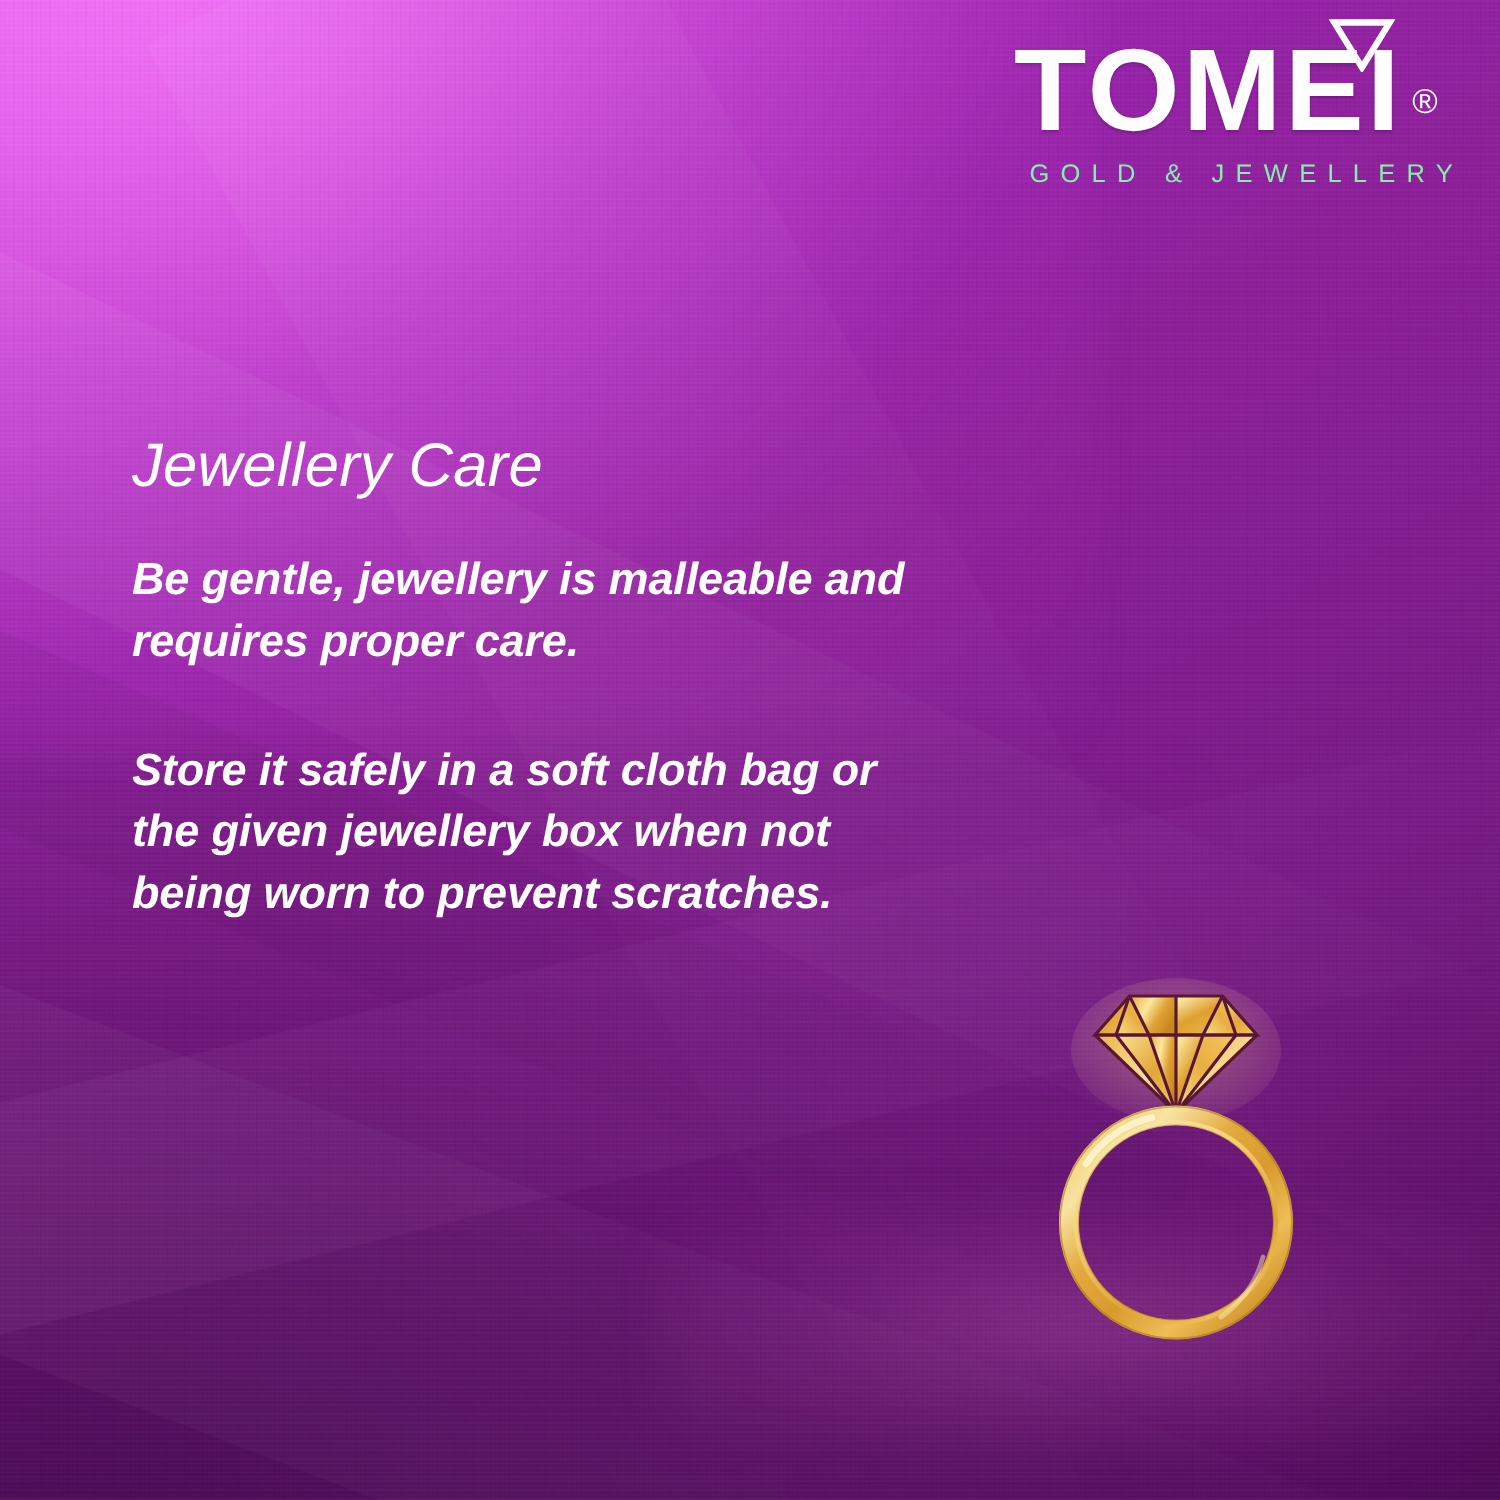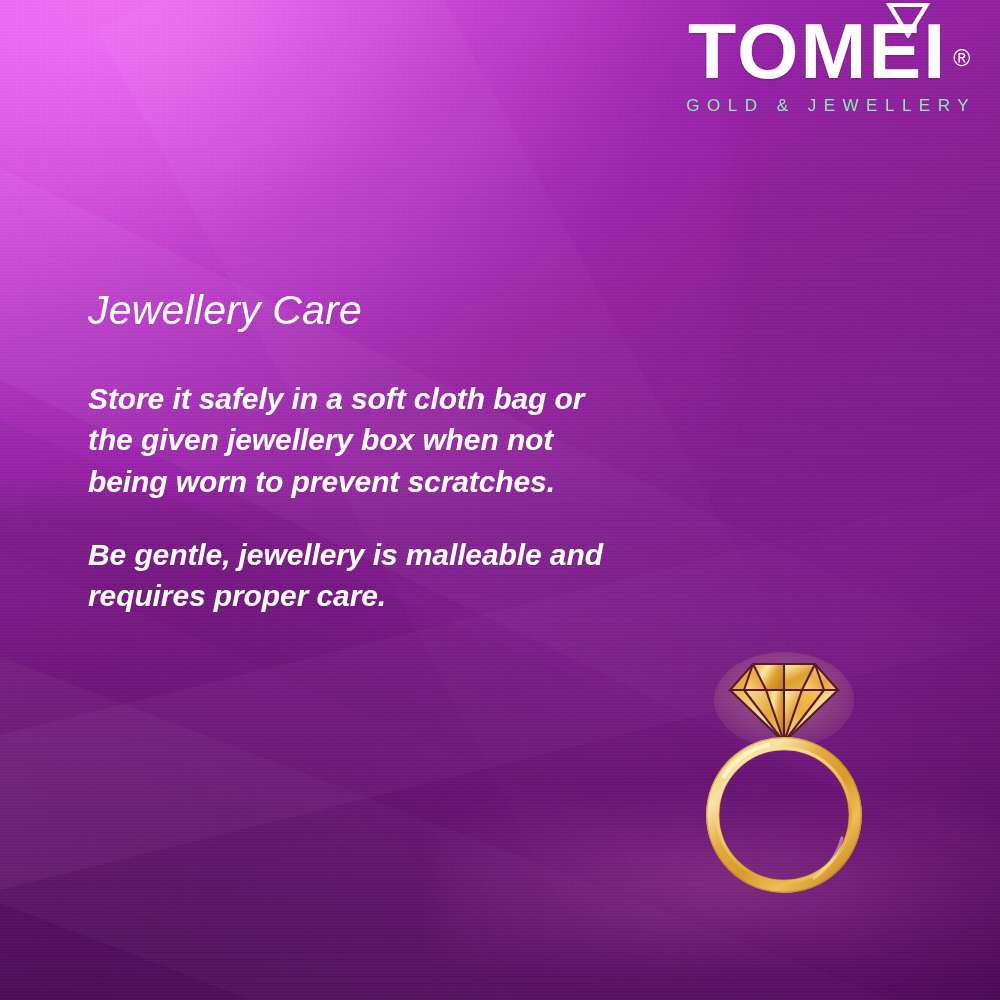--- a/index.html
+++ b/index.html
@@ -88,22 +88,22 @@
     position:absolute; inset:0;
     opacity:0.05;
     background-image:
       repeating-linear-gradient(0deg, rgba(255,255,255,0.5) 0 1px, rgba(0,0,0,0) 1px 3px),
       repeating-linear-gradient(90deg, rgba(0,0,0,0.5) 0 1px, rgba(0,0,0,0) 1px 3px);
   }
 
   
   .logo {
     position:absolute;
-    right:24px; top:14px;
-    text-align:center;
+    right:24px; top:24px;
+    text-align:left;
     line-height:1;
     user-select:none;
   }
   .logo-row { position:relative; display:block; }
   .logo-word {
     display:inline-block;
     font-family:"Liberation Sans", sans-serif;
     font-weight:700;
     font-size:76px;
     letter-spacing:2px;
@@ -189,22 +189,22 @@
       <svg class="logo-diamond" viewBox="0 0 58 36" aria-hidden="true">
         <path d="M10.5 3 L47.5 3 L29 33 Z" fill="none" stroke="#ffffff" stroke-width="4.2" stroke-linejoin="miter"></path>
       </svg>
       <span class="logo-word">TOMEI</span><span class="logo-reg">®</span>
     </span>
     <span class="logo-tagline">GOLD &amp; JEWELLERY</span>
   </div>
 
   <div class="copy">
     <h1 class="heading">Jewellery Care</h1>
+    <p class="para first">Be gentle, jewellery is malleable and requires proper care.</p>
     <p class="para second">Store it safely in a soft cloth bag or the given jewellery box when not being worn to prevent scratches.</p>
-    <p class="para first">Be gentle, jewellery is malleable and requires proper care.</p>
   </div>
 
   <div class="ring-art">
     <svg viewBox="0 0 156 240" aria-hidden="true">
       <defs>
         <linearGradient id="gA" x1="0" y1="0" x2="1" y2="0.5">
           <stop offset="0%" stop-color="#e8a83c"></stop>
           <stop offset="42%" stop-color="#fbe79d"></stop>
           <stop offset="72%" stop-color="#e0a133"></stop>
           <stop offset="100%" stop-color="#c7891f"></stop>

